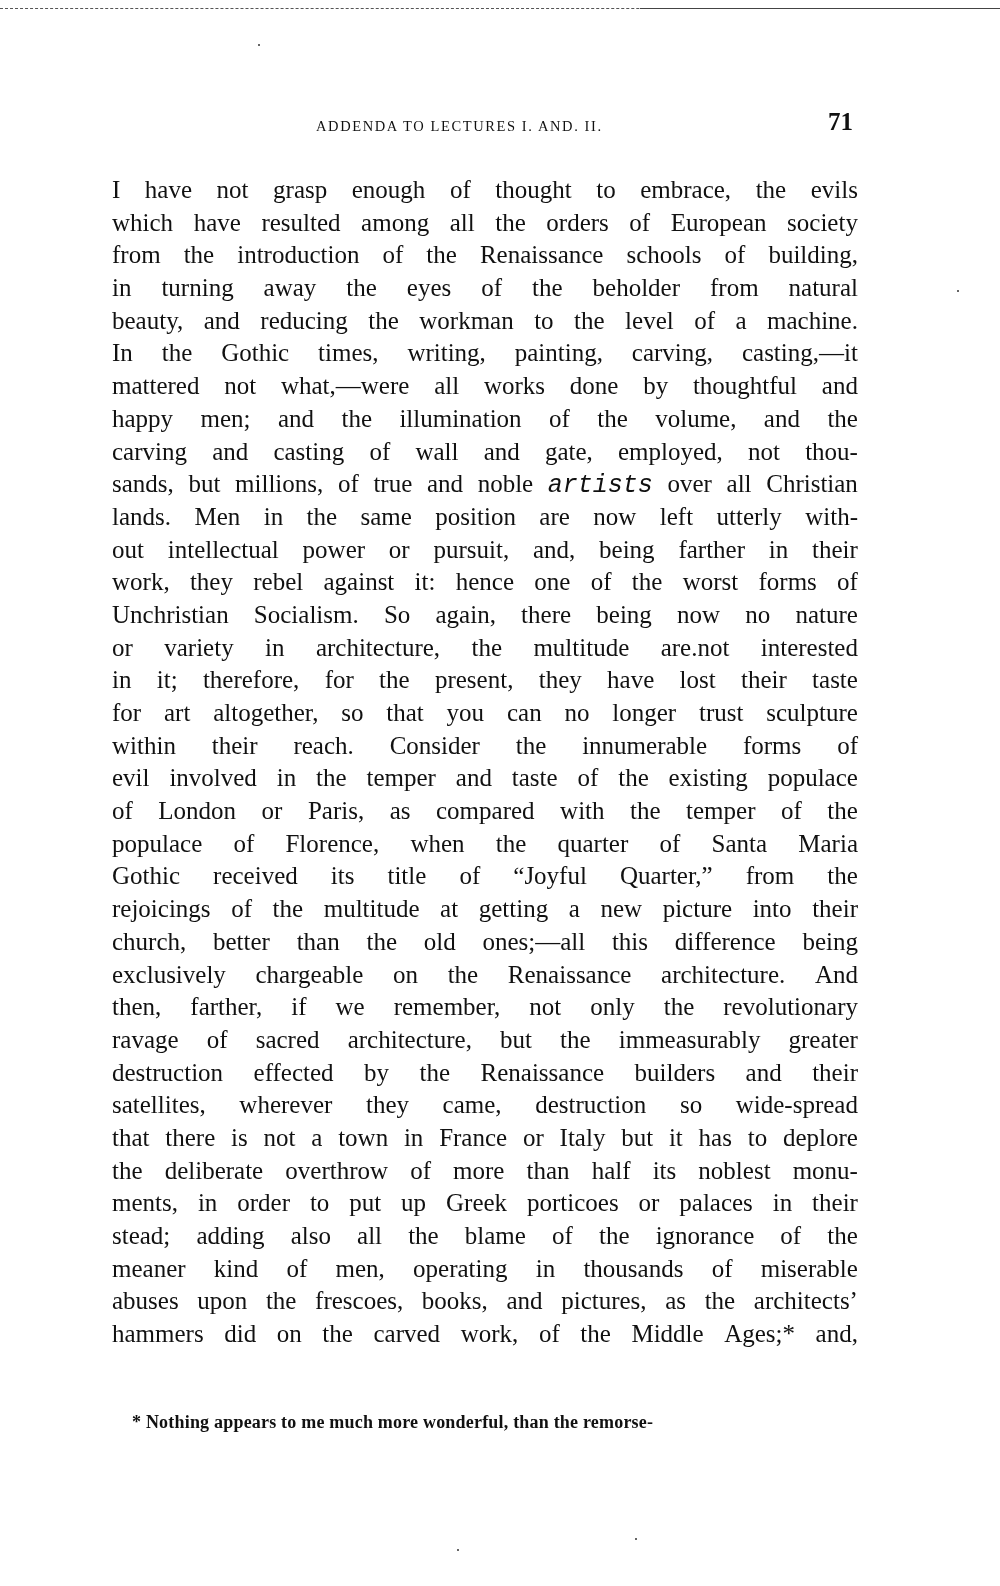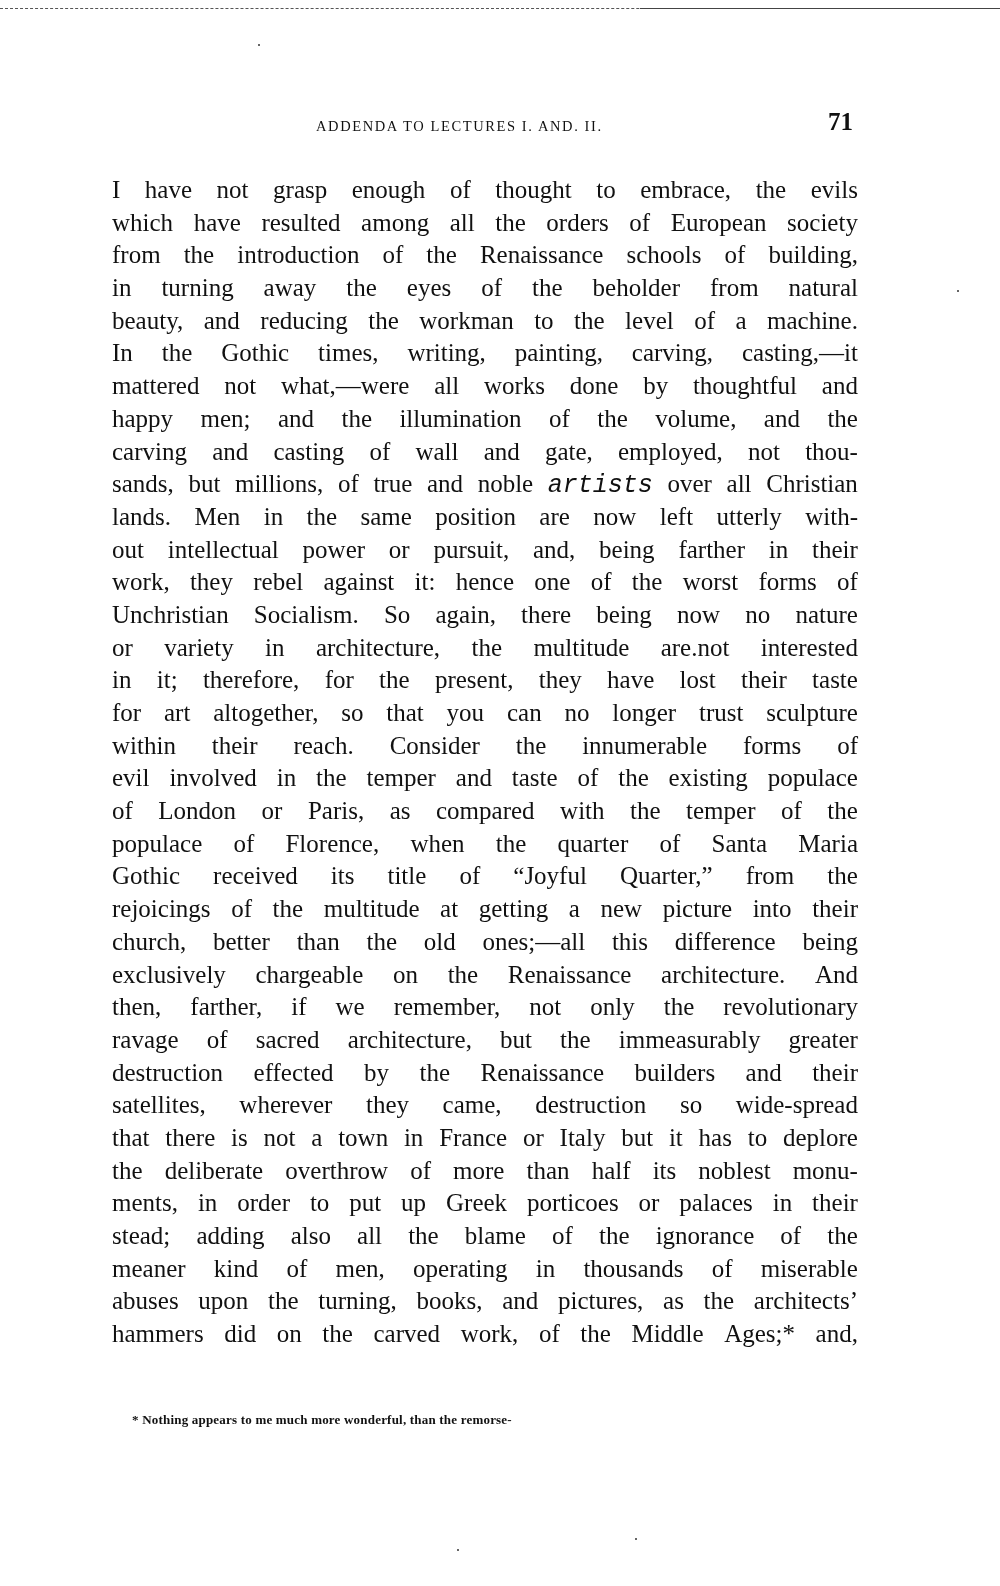--- a/index.html
+++ b/index.html
@@ -5,21 +5,21 @@
   html, body { margin:0; padding:0; background:#ffffff; }
   body { width:1000px; height:1586px; position:relative; overflow:hidden; font-family:"Liberation Serif","DejaVu Serif",serif; color:#111; }
   .top-rule { position:absolute; left:0; top:8px; width:1000px; height:0; border-top:1.5px dashed #555; }
   .top-rule.solid { border-top:1.5px solid #444; left:640px; width:360px; }
   .header { position:absolute; top:112px; left:268px; width:580px; height:30px; }
   .running-head { position:absolute; left:16px; top:6px; font-size:14.5px; letter-spacing:1.6px; text-transform:uppercase;margin-left:32px; }
   .page-number { position:absolute; left:560px; top:-4px; font-size:25px;font-weight:bold; }
   .body-text { position:absolute; left:112px; top:174px; width:746px; font-size:25px; line-height:32.7px; }
   .line { display:block; text-align:justify; text-align-last:justify; white-space:nowrap; height:32.7px; }
   .line-inner { display:flex; justify-content:space-between; width:100%; }
-  .footnote { position:absolute; left:132px; top:1412px; width:726px; font-size:13px; font-weight:bold; letter-spacing:0.2px; }
+  .footnote { position:absolute; left:132px; top:1412px; width:726px; font-size:18px; font-weight:bold; letter-spacing:0.2px; }
   .speck { position:absolute; width:2px; height:2px; background:#666; }
   i { font-style:italic;font-family:Liberation Mono, monospace; }
 </style>
 </head>
 <body>
 
 <div class="top-rule"></div>
 <div class="top-rule solid"></div>
 
 <div class="header">
@@ -497,21 +497,21 @@
         <span>thousands</span>
         <span>of</span>
         <span>miserable</span>
       </div>
     </div>
     <div class="line">
       <div class="line-inner">
         <span>abuses</span>
         <span>upon</span>
         <span>the</span>
-        <span>turning,</span>
+        <span>frescoes,</span>
         <span>books,</span>
         <span>and</span>
         <span>pictures,</span>
         <span>as</span>
         <span>the</span>
         <span>architects’</span>
       </div>
     </div>
     <div class="line">
       <div class="line-inner">

